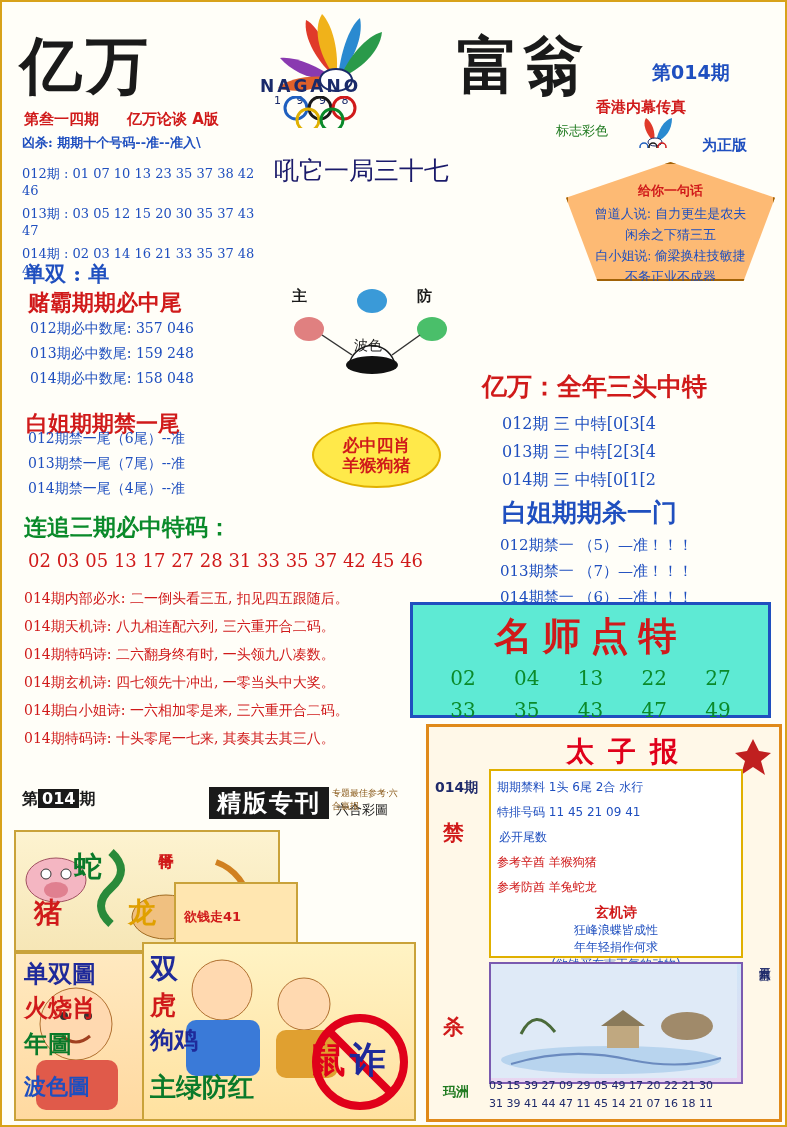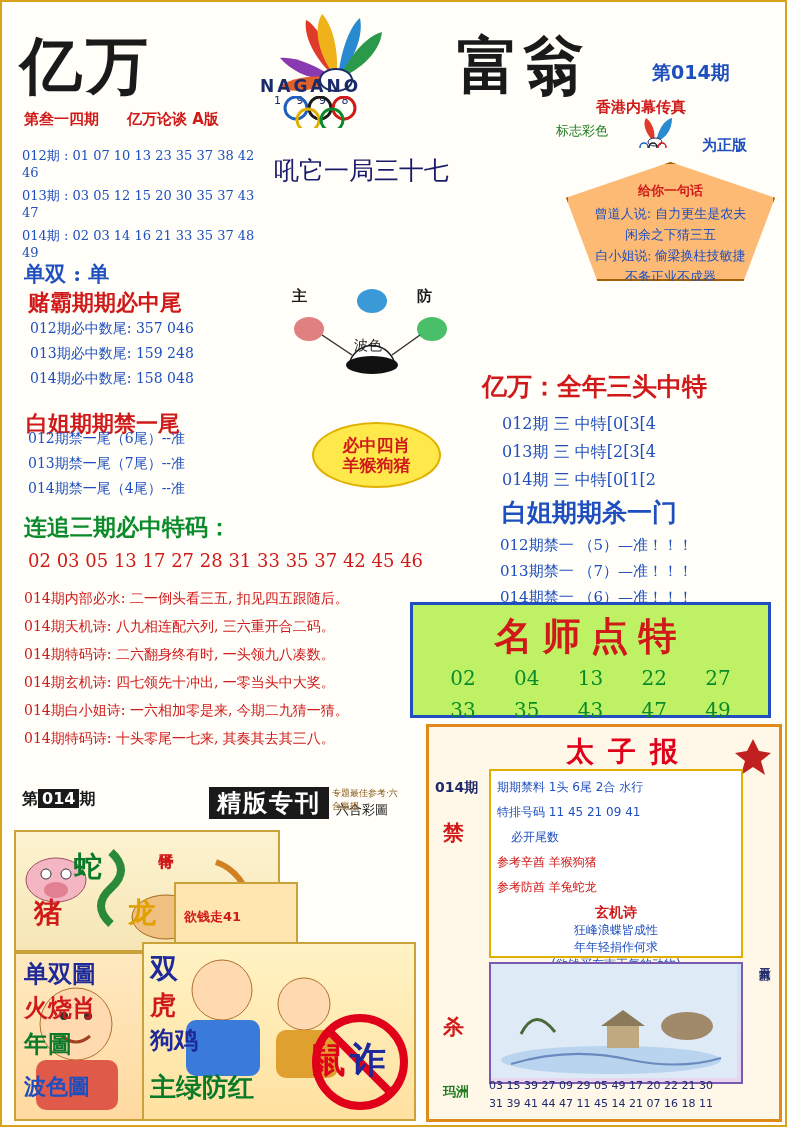--- a/index.html
+++ b/index.html
@@ -29,21 +29,21 @@
   .line-red{color:#d01a1a;font-size:14px;font-family:"DejaVu Serif","Liberation Serif",serif;}
   
   .pent{left:564px;top:160px;width:205px;height:115px;background:#fdba74;border:2px solid #a16207;clip-path:polygon(50% 0%,100% 30%,85% 100%,15% 100%,0% 30%);}
   .pent-line{font-size:13px;color:#1f4fbf;text-align:center;}
   
   .balls{left:290px;top:285px;width:160px;height:100px;}
   
   .oval{left:310px;top:420px;width:125px;height:62px;background:#ffe94a;border:2px solid #e0b000;border-radius:50%;display:flex;flex-direction:column;align-items:center;justify-content:center;}
   .oval span{color:#d01a1a;font-size:17px;font-weight:bold;line-height:20px;}
   
-  .msdt{left:408px;top:600px;width:355px;height:110px;background:#bef264;border:3px solid #1f4fbf;}
+  .msdt{left:408px;top:600px;width:355px;height:110px;background:#5eead4;border:3px solid #1f4fbf;}
   .msdt-title{font-size:38px;color:#d01a1a;font-weight:bold;letter-spacing:10px;text-align:center;font-family:"DejaVu Serif","Liberation Serif",serif;}
   .msdt-nums{color:#0a8a2a;font-size:20px;font-family:"DejaVu Serif","Liberation Serif",serif;display:flex;justify-content:space-around;}
   
   .banner{left:12px;top:785px;width:390px;height:36px;}
   .jb{position:absolute;left:195px;top:0;width:120px;height:32px;background:#1a1a1a;color:#fff;font-size:24px;font-weight:bold;text-align:center;line-height:32px;letter-spacing:2px;}
   .sixmark{position:absolute;left:322px;top:14px;font-size:13px;color:#1a1a1a;}
   .qinumber{position:absolute;left:8px;top:2px;font-size:16px;color:#1a1a1a;font-weight:bold;}
   .qinum-val{display:inline-block;background:#1a1a1a;color:#fff;padding:0 4px;}
   
   .img-box{position:absolute;border:2px solid #c9a23a;background:#fdf6e3;overflow:hidden;}
@@ -102,20 +102,21 @@
       <circle cx="16" cy="31" r="4" fill="none" stroke="#1f5fbf" stroke-width="1.5"></circle>
       <circle cx="25" cy="31" r="4" fill="none" stroke="#1a1a1a" stroke-width="1.5"></circle>
       <circle cx="34" cy="31" r="4" fill="none" stroke="#d01a1a" stroke-width="1.5"></circle>
     </svg>
   </div>
   <div class="abs is-正版">为正版</div>
   <div class="abs sub-red">第叁一四期</div>
   <div class="abs sub-red2">亿万论谈  A版</div>
 
   <div class="abs" style="left:20px;top:132px;width:250px;">
+    <div class="rowline" style="font-weight:bold;">凶杀: 期期十个号码--准--准入\</div>
     <div style="height:6px"></div>
     <div class="rowline" style="margin:7px 0;">012期 : 01 07 10 13 23 35 37 38 42 46</div>
     <div class="rowline" style="margin:7px 0;">013期 : 03 05 12 15 20 30 35 37 43 47</div>
     <div class="rowline" style="margin:7px 0;">014期 : 02 03 14 16 21 33 35 37 48 49</div>
   </div>
 
   <div class="abs hand-poem" style="left:272px;top:152px;">吼它一局三十七</div>
 
   <div class="abs pent">
     <div class="pent-line" style="margin-top:18px;color:#d01a1a;font-weight:bold;">给你一句话</div>
@@ -137,21 +138,21 @@
   <div class="abs small-blue" style="left:26px;top:453px;">013期禁一尾（7尾）--准</div>
   <div class="abs small-blue" style="left:26px;top:478px;">014期禁一尾（4尾）--准</div>
 
   <div class="abs green-h" style="left:22px;top:510px;font-size:23px;">连追三期必中特码：</div>
   <div class="abs" style="left:26px;top:548px;font-size:18px;color:#d01a1a;font-family:'DejaVu Serif',serif;">02  03  05  13  17  27  28  31  33  35  37  42  45  46</div>
 
   <div class="abs line-red" style="left:22px;top:588px;">014期内部必水:  二一倒头看三五,  扣见四五跟随后。</div>
   <div class="abs line-red" style="left:22px;top:616px;">014期天机诗:  八九相连配六列,  三六重开合二码。</div>
   <div class="abs line-red" style="left:22px;top:644px;">014期特码诗:  二六翻身终有时,  一头领九八凑数。</div>
   <div class="abs line-red" style="left:22px;top:672px;">014期玄机诗:  四七领先十冲出,  一零当头中大奖。</div>
-  <div class="abs line-red" style="left:22px;top:700px;">014期白小姐诗:  一六相加零是来,  今期二九猜一猜。</div>
+  <div class="abs line-red" style="left:22px;top:700px;">014期白小姐诗:  一六相加零是来,  三六重开合二码。</div>
   <div class="abs line-red" style="left:22px;top:728px;">014期特码诗:  十头零尾一七来,  其奏其去其三八。</div>
 
   <div class="abs balls">
     <div class="abs" style="left:0px;top:0px;font-size:15px;color:#1a1a1a;font-weight:bold;">主</div>
     <div class="abs" style="left:125px;top:0px;font-size:15px;color:#1a1a1a;font-weight:bold;">防</div>
     <svg width="160" height="100" viewBox="0 0 160 100">
       <ellipse cx="80" cy="14" rx="15" ry="12" fill="#3a9ad8"></ellipse>
       <ellipse cx="17" cy="42" rx="15" ry="12" fill="#e08080"></ellipse>
       <ellipse cx="140" cy="42" rx="15" ry="12" fill="#4abf6a"></ellipse>
       <path d="M58 74 A24 26 0 0 1 102 74 Z" fill="#fff" stroke="#1a1a1a" stroke-width="1.5"></path>
@@ -264,21 +265,21 @@
     <div class="abs" style="left:6px;top:52px;font-size:14px;color:#1f2a6a;font-weight:bold;">014期</div>
     <div class="abs" style="left:304px;top:10px;">
       <svg width="40" height="40" viewBox="0 0 40 40">
           <path d="M20 2 L26 14 L38 16 L28 24 L32 38 L20 30 L8 38 L12 24 L2 16 L14 14Z" fill="#c02020"></path>
         </svg>
     </div>
 
     <div class="tzb-inner">
       <div class="tzb-row" style="margin:8px 6px;">期期禁料  1头  6尾  2合     水行</div>
       <div class="tzb-row" style="margin:8px 6px;">特排号码          11 45 21 09 41</div>
-      <div class="tzb-row" style="margin:8px 20px;">必开尾数</div>
+      <div class="tzb-row" style="margin:8px 8px;">必开尾数</div>
       <div class="tzb-row" style="margin:8px 6px;color:#d01a1a;">参考辛酋     羊猴狗猪</div>
       <div class="tzb-row" style="margin:8px 6px;color:#d01a1a;">参考防酋     羊兔蛇龙</div>
       <div style="text-align:center;font-size:14px;color:#d01a1a;font-weight:bold;margin-top:4px;">玄机诗</div>
       <div style="text-align:center;font-size:12px;color:#1f4fbf;">狂峰浪蝶皆成性</div>
       <div style="text-align:center;font-size:12px;color:#1f4fbf;">年年轻捐作何求</div>
       <div style="text-align:center;font-size:12px;color:#1f4fbf;">(欲钱买东南王气的动物)</div>
       <div style="text-align:center;font-size:14px;color:#d01a1a;font-weight:bold;">玄机圖</div>
     </div>
 
     <div class="sidechar" style="top:92px;">禁</div>

